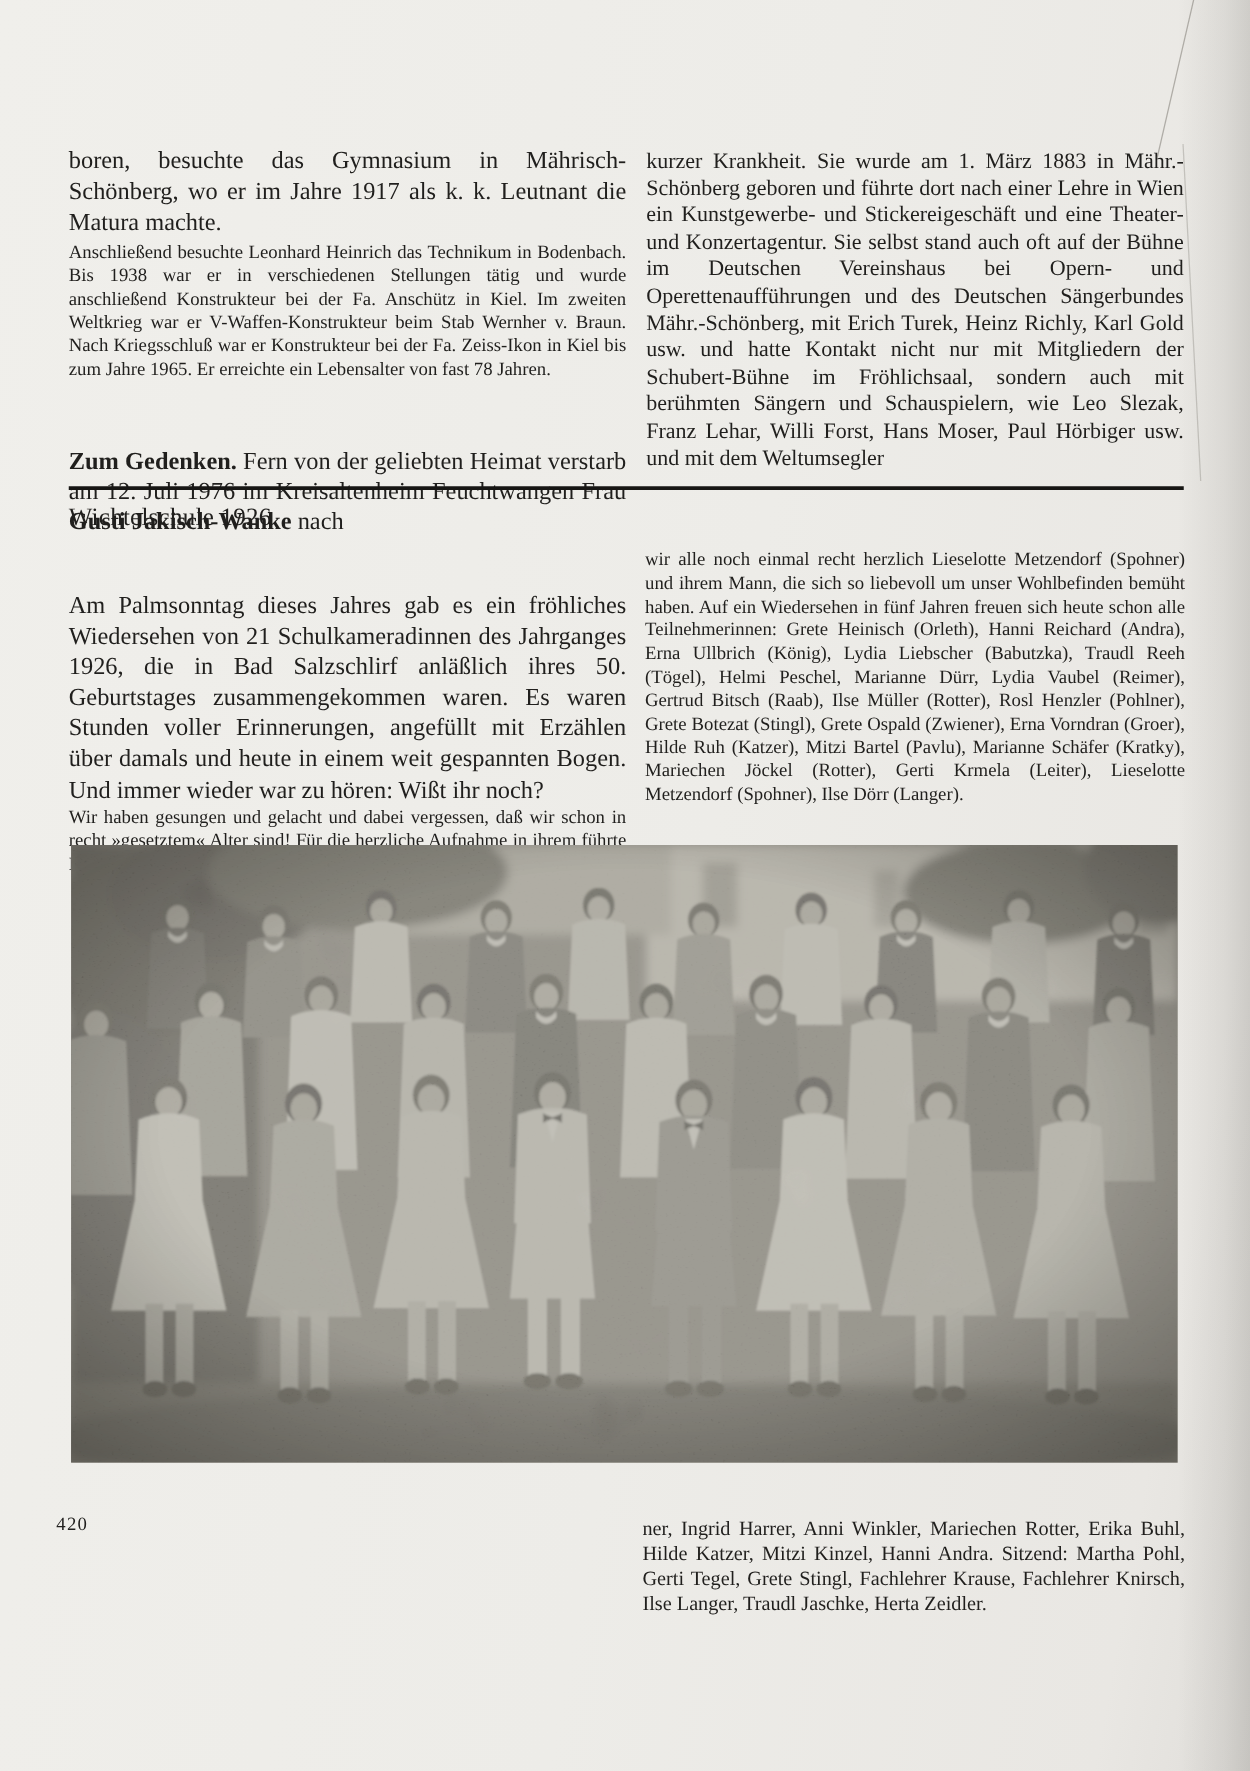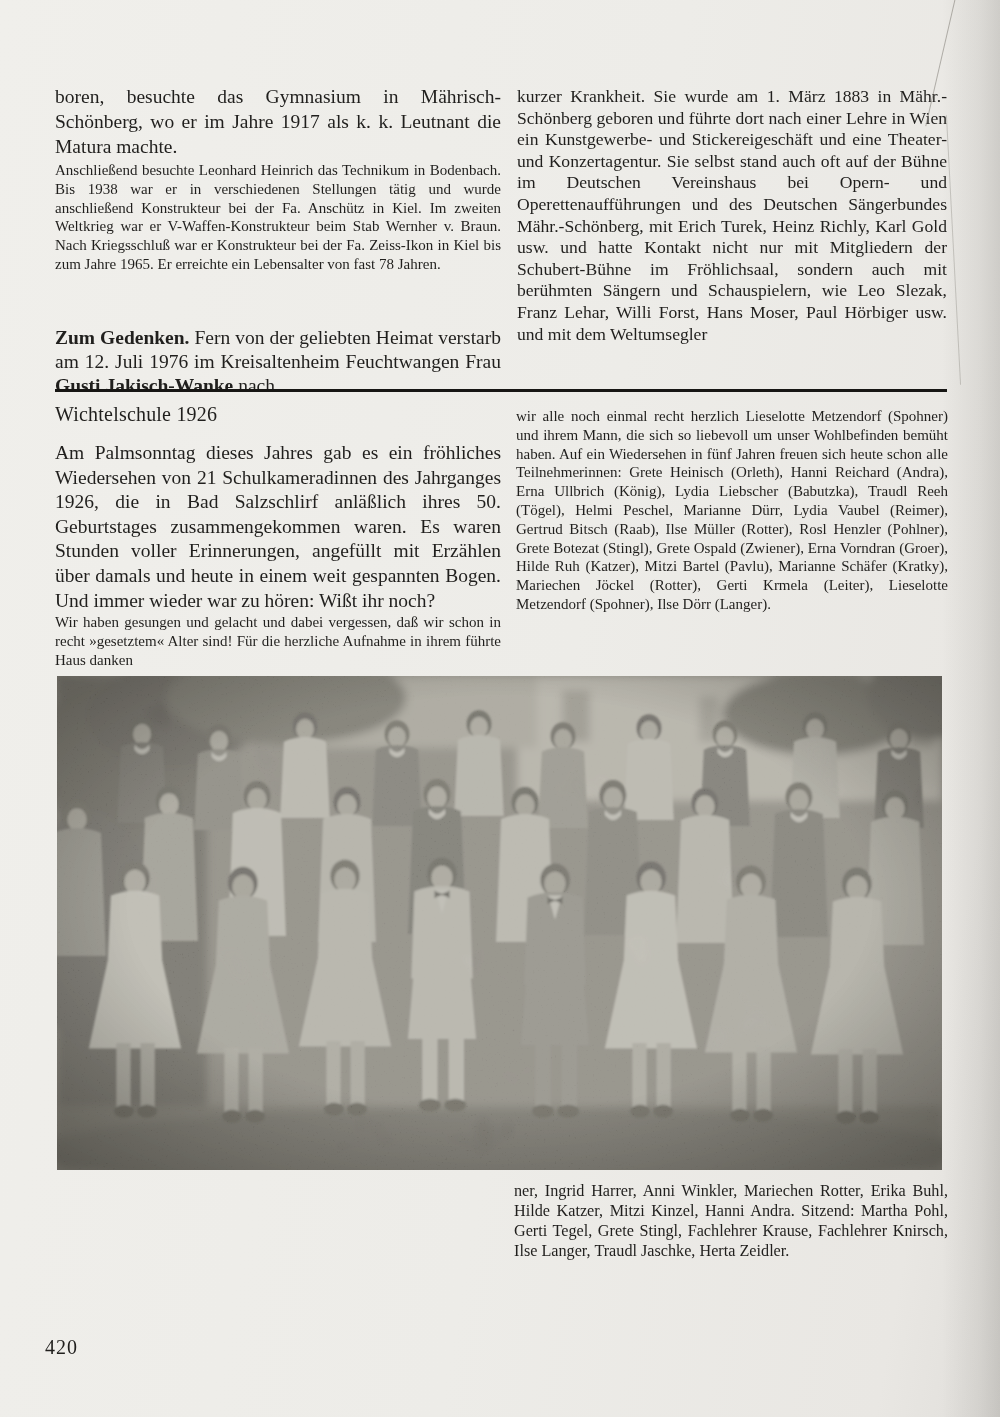--- a/index.html
+++ b/index.html
@@ -2,34 +2,34 @@
 <html><head>
 <meta charset="utf-8">
 <style>
   html,body { margin:0; padding:0; background:#d8d6d2; }
   .page {
     position:relative; width:1000px; height:1417px; overflow:hidden;
     background:linear-gradient(100deg,#f0efeb 0%, #edece8 55%, #e9e7e3 90%, #e0deda 100%);
     font-family:"Liberation Serif", serif;
     color:#201f1d;
   }
-  .blk { position:absolute; text-align:justify; }
+  .blk { position:absolute; text-align:justify;margin-top:32px; }
   .blk p { margin:0; }
   .t-lg  { font-size:19.5px; line-height:25px; }
   .t-md  { font-size:17.6px; line-height:21.6px; }
   .t-sm  { font-size:15px; line-height:18.8px; }
   .t-cap { font-size:16.2px; line-height:20px; }
   .rule { position:absolute; left:55px; top:389px; width:892px; height:3px; background:#17161 4; background:#171614; }
   .heading { position:absolute; left:55px; top:403px; font-size:20px; font-weight:400; letter-spacing:.2px; }
   .photo {
     position:absolute; left:57px; top:676px; width:885px; height:494px;
     background:#6f6b63; overflow:hidden;
   }
   .photo svg { display:block; width:885px; height:494px; }
-  .pagenum { position:absolute; left:45px; top:1336px; font-size:20px; letter-spacing:1px; }
+  .pagenum { position:absolute; left:45px; top:1212px; font-size:15px; letter-spacing:1px; }
   .edge-shade {
     position:absolute; right:0; top:0; width:58px; height:100%;
     background:linear-gradient(to right, rgba(70,68,62,0) 0%, rgba(70,68,62,.09) 65%, rgba(70,68,62,.17) 100%);
     pointer-events:none;
   }
   .crease1 { position:absolute; left:941px; top:-12px; width:1px; height:140px;
     background:rgba(125,122,115,.55); transform:rotate(13deg); }
   .crease2 { position:absolute; left:953px; top:115px; width:1px; height:270px;
     background:rgba(140,137,130,.4); transform:rotate(-3deg); }
 </style>

